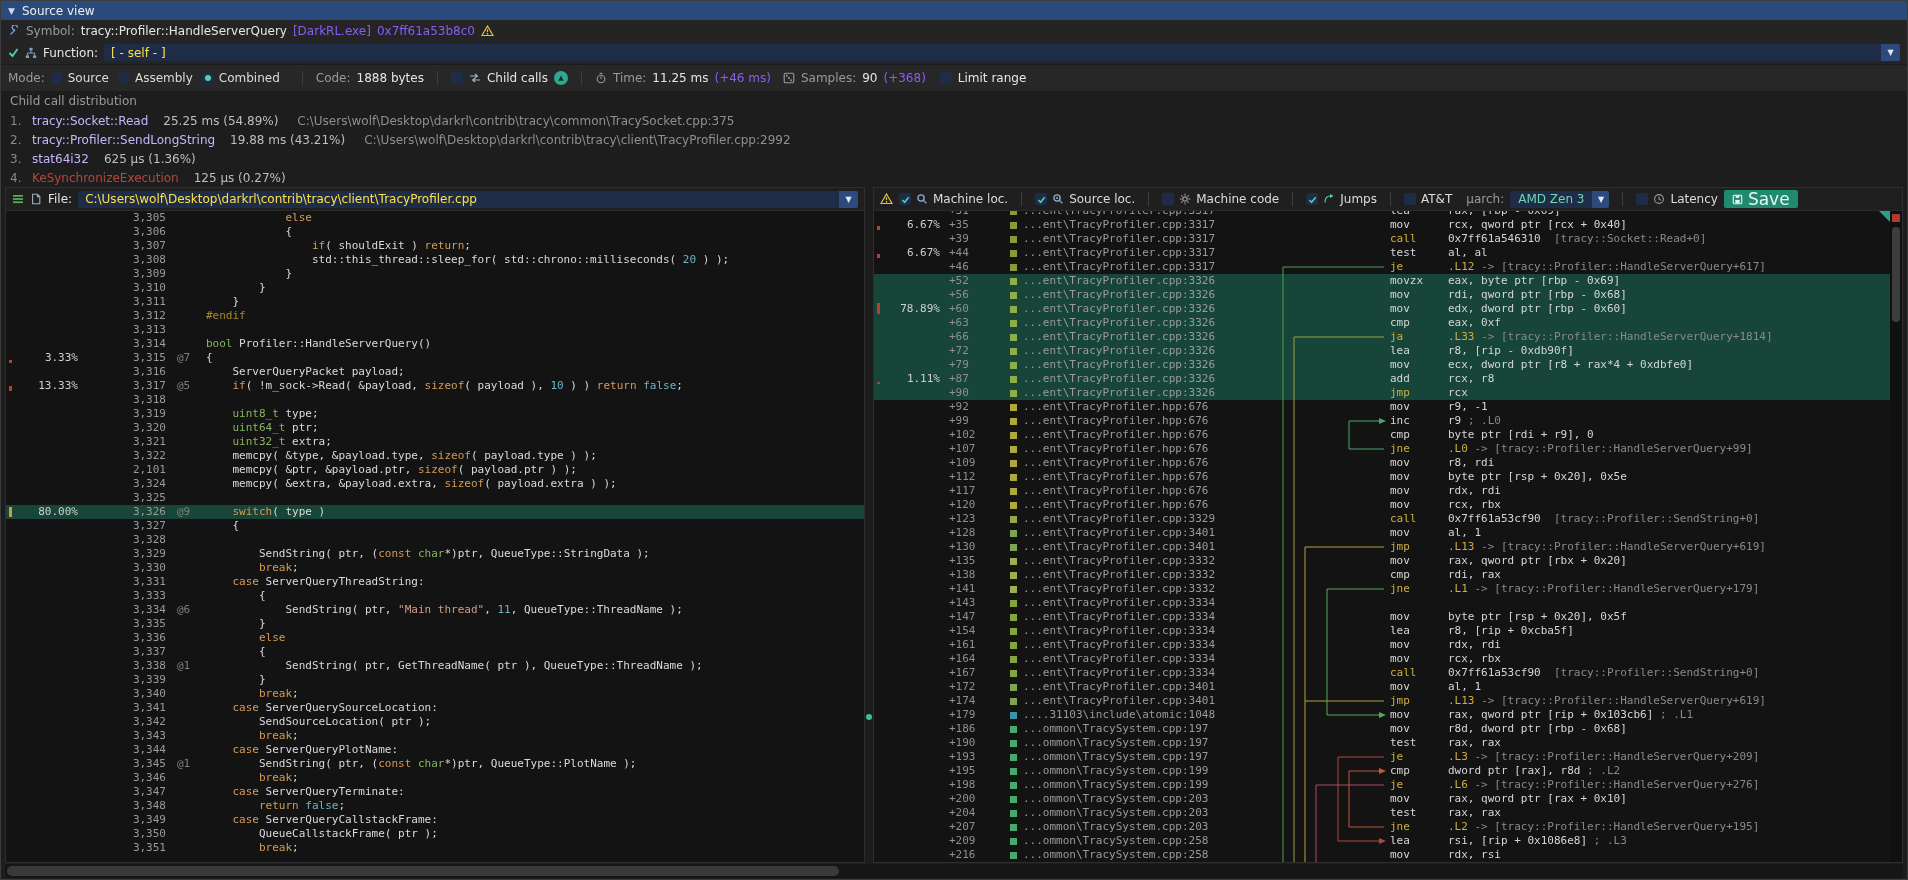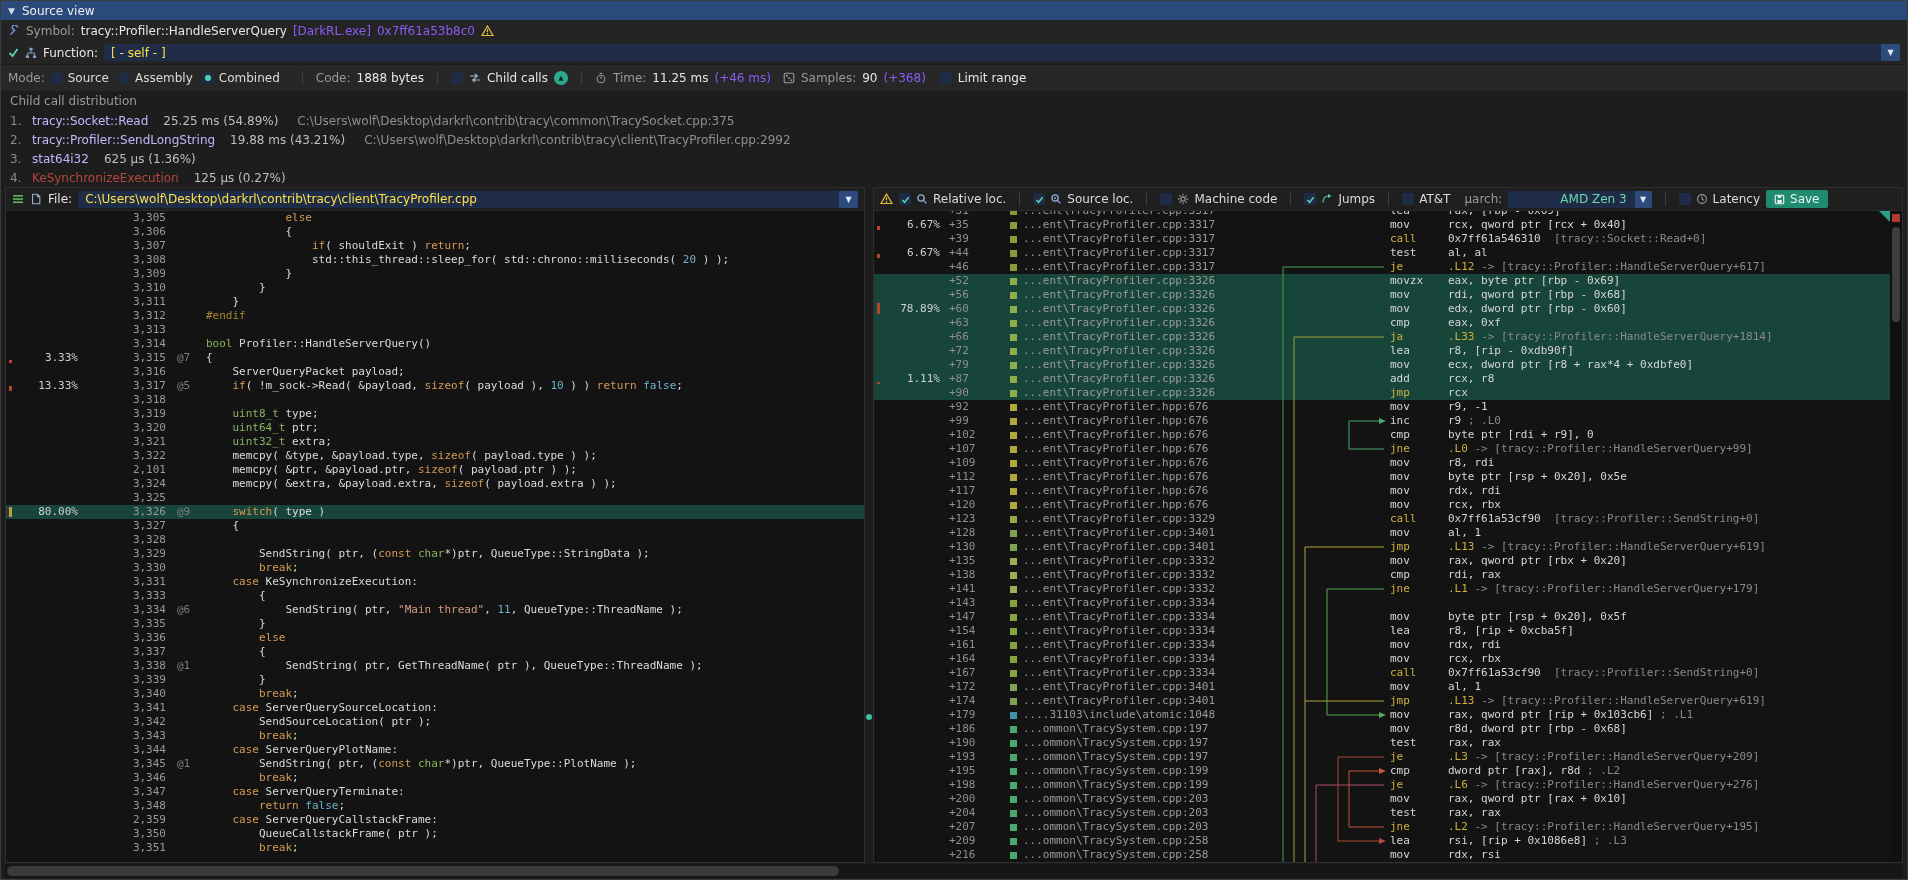--- a/index.html
+++ b/index.html
@@ -18,21 +18,21 @@
   .lbl{color:#9a9a9a;}
   .val{color:#e6e6e6;}
   .dim{color:#8b5cf6;}
   .ico{flex:none;display:inline-block;}
   .sep{width:1px;height:14px;background:#3e3e3e;margin:0 7px;flex:none;}
   
   .combo{flex:1;height:17px;background:#1e2c48;display:flex;align-items:center;border-radius:2px;min-width:0;cursor:pointer;}
   .combo .cv{padding:0 7px;color:#fde047;white-space:nowrap;overflow:hidden;}
   .combo .arrow{margin-left:auto;width:19px;height:17px;background:#2d4a7d;display:flex;align-items:center;
                 justify-content:center;color:#dde7f5;font-size:8px;border-radius:0 2px 2px 0;flex:none;}
-  .mcombo{display:flex;align-items:center;background:#1e2c48;height:17px;border-radius:2px;cursor:pointer;padding-left:44px;}
+  .mcombo{display:flex;align-items:center;background:#1e2c48;height:17px;border-radius:2px;cursor:pointer;}
   .mcombo .cv{color:#6fd6b0;padding:0 8px;white-space:nowrap;}
   .mcombo .arrow{width:17px;height:17px;background:#2d4a7d;display:flex;align-items:center;justify-content:center;
                  color:#dde7f5;font-size:8px;border-radius:0 2px 2px 0;}
   
   .chk{width:12px;height:12px;background:#1e2c48;border-radius:2px;display:inline-flex;align-items:center;
        justify-content:center;flex:none;cursor:pointer;}
   .radio{width:12px;height:12px;background:#1e2c48;border-radius:50%;display:inline-flex;align-items:center;
          justify-content:center;flex:none;cursor:pointer;}
   .radio-dot{width:6px;height:6px;border-radius:50%;background:#56cfae;}
   .radio-item{display:flex;align-items:center;gap:5px;margin-right:9px;cursor:pointer;}
@@ -84,21 +84,21 @@
   .jump-svg{position:absolute;left:386px;top:0;pointer-events:none;}
   
   .vscroll{position:absolute;right:0;top:0;bottom:0;width:12px;background:#101010;}
   .vthumb{position:absolute;left:2px;top:16px;width:8px;height:95px;background:#3d3d3d;border-radius:4px;cursor:pointer;}
   .vmark-red{position:absolute;left:2px;top:3px;width:8px;height:8px;background:#b03a2f;}
   .corner-tri{position:absolute;right:12px;top:0;width:0;height:0;
               border-top:11px solid #2aa08a;border-left:11px solid transparent;}
   .hscroll{height:14px;flex:none;background:#161616;position:relative;margin:1px 4px 1px 4px;}
   .hthumb{position:absolute;left:2px;top:2px;height:10px;width:832px;background:#3a3a3a;border-radius:5px;cursor:pointer;}
   .save-btn{display:flex;gap:5px;align-items:center;background:#1f8a6f;color:#eaf6f0;padding:0 8px;height:18px;
-            border-radius:2px;border:none;font-size:12px;font-family:inherit;cursor:pointer;}
+            border-radius:2px;border:none;font-size:17px;font-family:inherit;cursor:pointer;}
 </style>
 </head>
 <body>
 
 <div class="window">
 
   <div class="titlebar">
     <span class="collapse">▼</span>
     <span class="title">Source view</span>
   </div>
@@ -416,21 +416,21 @@
             <span class="spct"></span>
             <span class="snum">3,330</span>
             <span class="smark"></span>
             <span class="scode"><span class="tk-p">        </span><span class="tk-k">break</span><span class="tk-p">;</span></span>
           </div>
           <div class="src-row">
             <span class="sbar"></span>
             <span class="spct"></span>
             <span class="snum">3,331</span>
             <span class="smark"></span>
-            <span class="scode"><span class="tk-p">    </span><span class="tk-k">case</span><span class="tk-p"> KeSynchronizeExecution:</span></span>
+            <span class="scode"><span class="tk-p">    </span><span class="tk-k">case</span><span class="tk-p"> ServerQueryThreadString:</span></span>
           </div>
           <div class="src-row">
             <span class="sbar"></span>
             <span class="spct"></span>
             <span class="snum">3,333</span>
             <span class="smark"></span>
             <span class="scode"><span class="tk-p">        {</span></span>
           </div>
           <div class="src-row">
             <span class="sbar"></span>
@@ -533,21 +533,21 @@
           <div class="src-row">
             <span class="sbar"></span>
             <span class="spct"></span>
             <span class="snum">3,348</span>
             <span class="smark"></span>
             <span class="scode"><span class="tk-p">        </span><span class="tk-k">return</span><span class="tk-p"> </span><span class="tk-n">false</span><span class="tk-p">;</span></span>
           </div>
           <div class="src-row">
             <span class="sbar"></span>
             <span class="spct"></span>
-            <span class="snum">2,359</span>
+            <span class="snum">3,349</span>
             <span class="smark"></span>
             <span class="scode"><span class="tk-p">    </span><span class="tk-k">case</span><span class="tk-p"> ServerQueryCallstackFrame:</span></span>
           </div>
           <div class="src-row">
             <span class="sbar"></span>
             <span class="spct"></span>
             <span class="snum">3,350</span>
             <span class="smark"></span>
             <span class="scode"><span class="tk-p">        QueueCallstackFrame( ptr );</span></span>
           </div>
@@ -575,21 +575,21 @@
         <span class="titem">
           <span class="chk">
             <svg width="9" height="9" viewBox="0 0 10 10">
                 <polyline points="1.5,5.5 4,8 8.5,2.5" fill="none" stroke="#56cfae" stroke-width="1.8"></polyline>
               </svg>
           </span>
           <svg class="ico" width="12" height="12" viewBox="0 0 12 12">
             <circle cx="5" cy="5" r="3.1" fill="none" stroke="#8fb0d8" stroke-width="1.3"></circle>
             <line x1="7.4" y1="7.4" x2="10.4" y2="10.4" stroke="#8fb0d8" stroke-width="1.3"></line>
           </svg>
-          <span>Relative loc.</span>
+          <span>Machine loc.</span>
         </span>
         <span class="sep"></span>
         <span class="titem">
           <span class="chk">
             <svg width="9" height="9" viewBox="0 0 10 10">
                 <polyline points="1.5,5.5 4,8 8.5,2.5" fill="none" stroke="#56cfae" stroke-width="1.8"></polyline>
               </svg>
           </span>
           <svg class="ico" width="12" height="12" viewBox="0 0 12 12">
             <circle cx="5" cy="5" r="3.1" fill="none" stroke="#8fb0d8" stroke-width="1.3"></circle>

